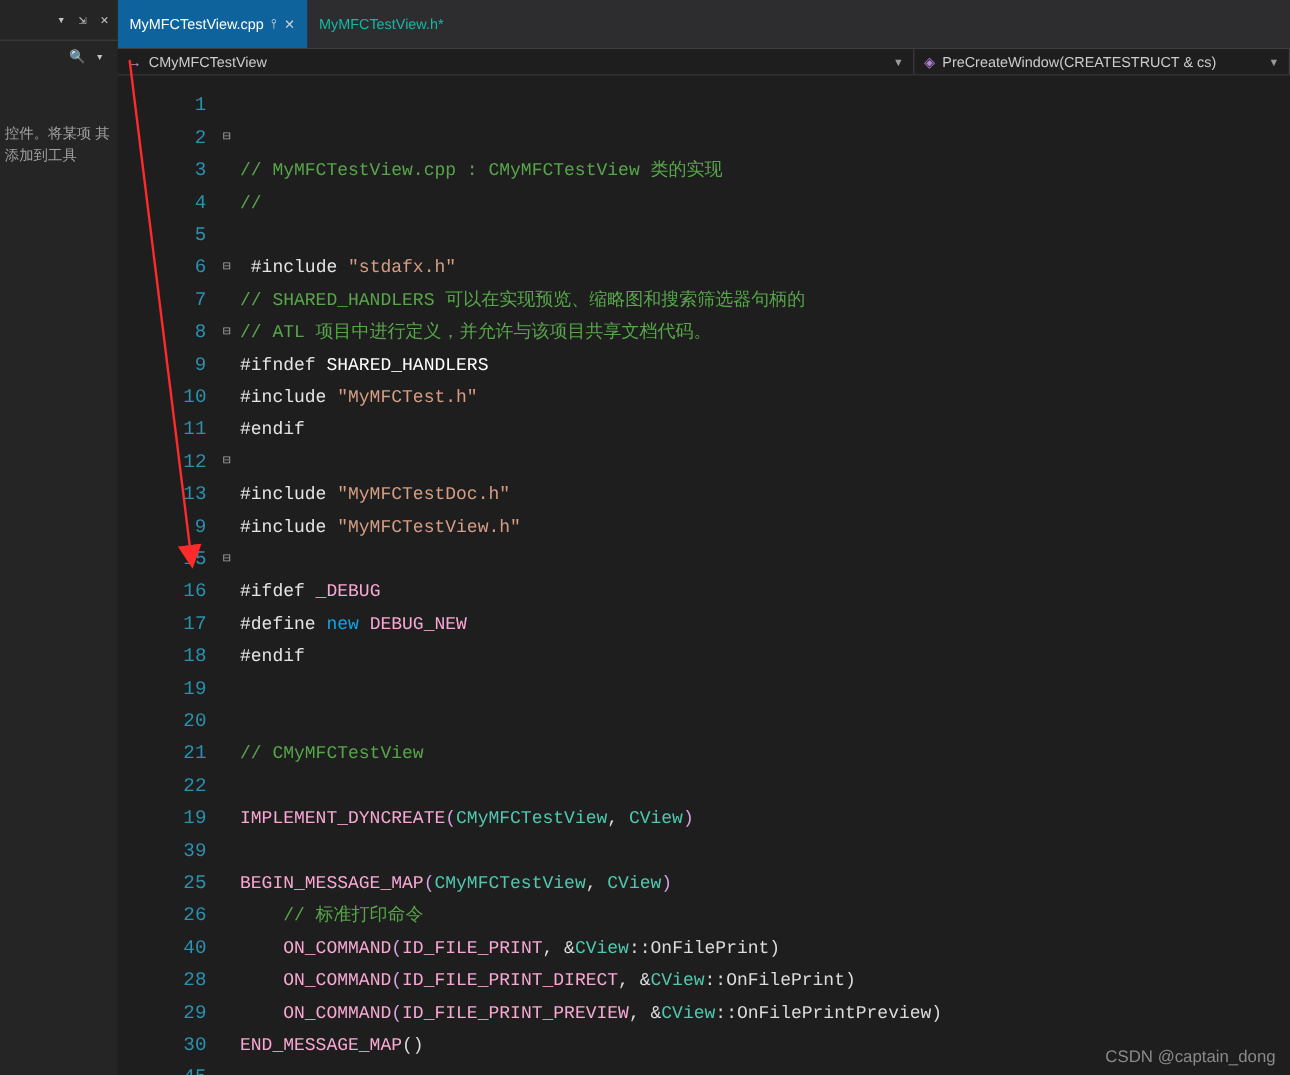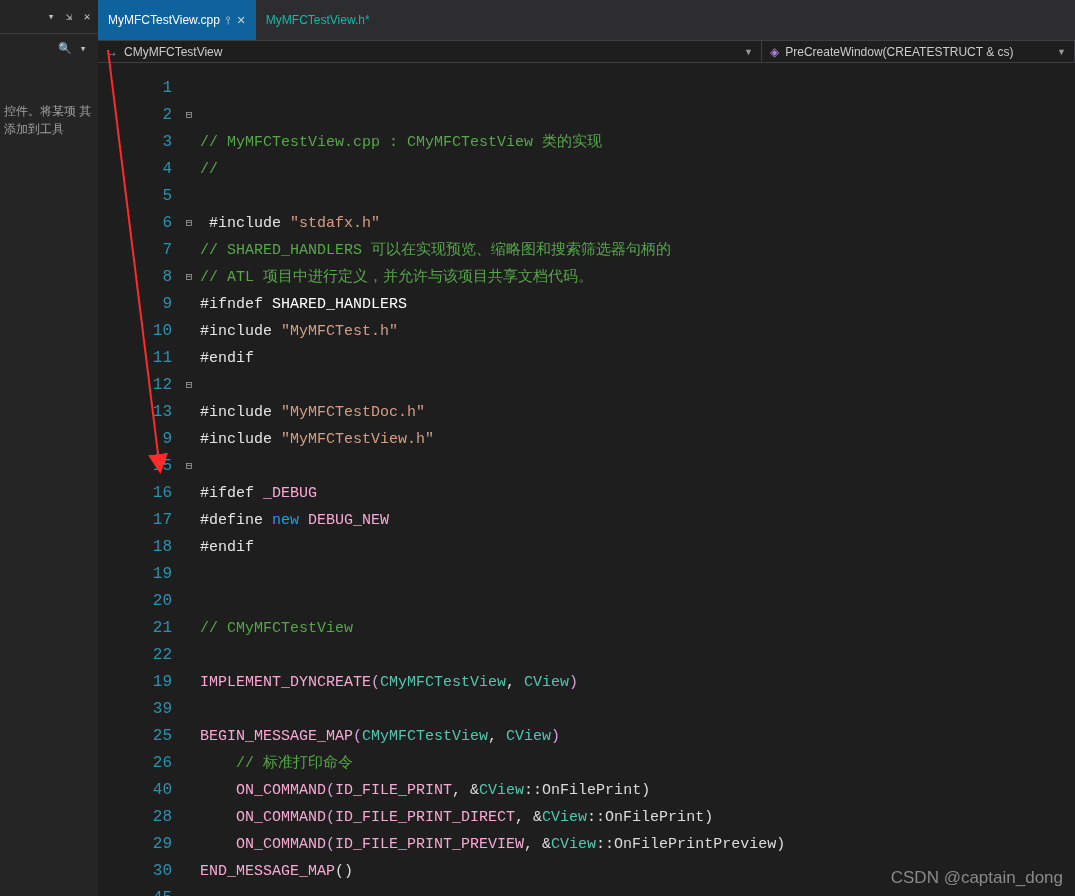--- a/index.html
+++ b/index.html
@@ -127,21 +127,21 @@
 .arrow-svg {
   position: absolute;
   pointer-events: none;
   left: 98px; top: 40px;
   z-index: 10;
 }
 .watermark {
   position: absolute;
   right: 12px; bottom: 8px;
   color: #8a8a8a;
-  font-size: 17px;
+  font-size: 14px;
   font-family: "Microsoft YaHei", sans-serif;
 }
 </style>
 </head>
 <body>
 
 <div class="toolbox-pane">
   <div class="toolbox-header">
     <span class="tbx-icon">▾</span>
     <span class="tbx-icon">⇲</span>

